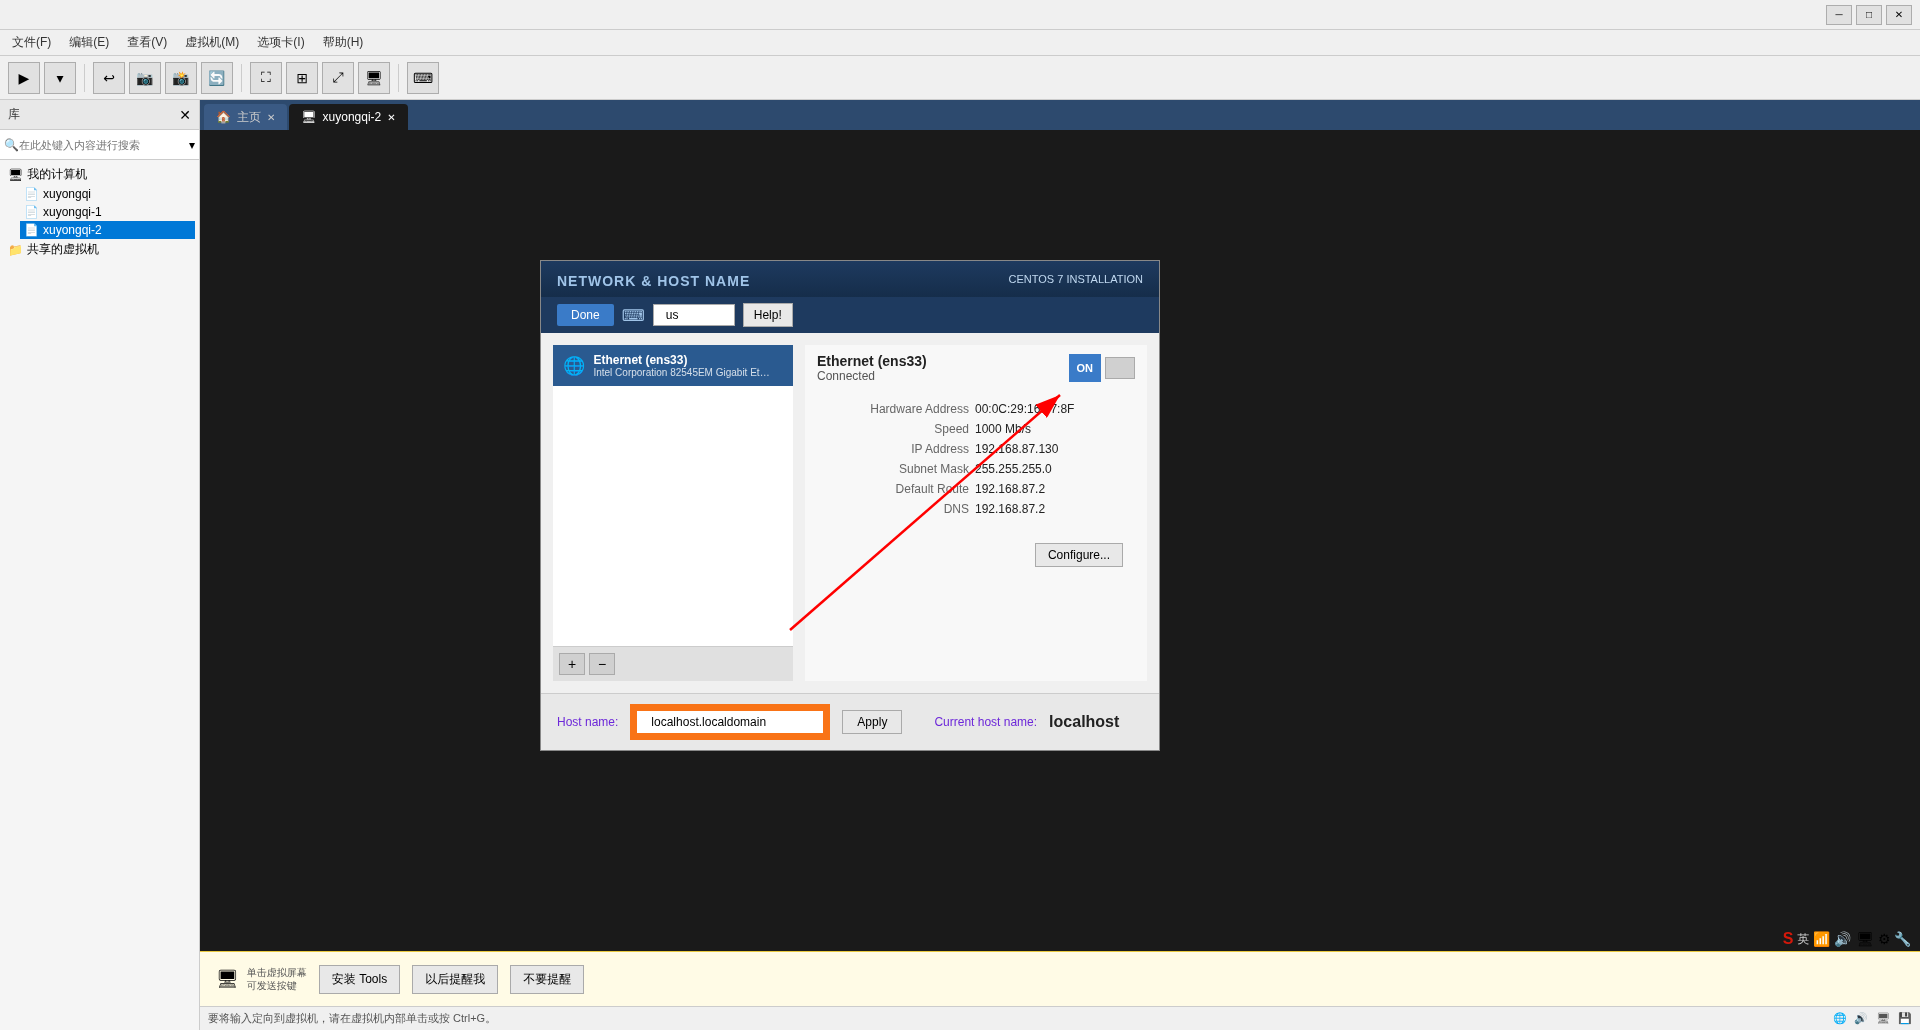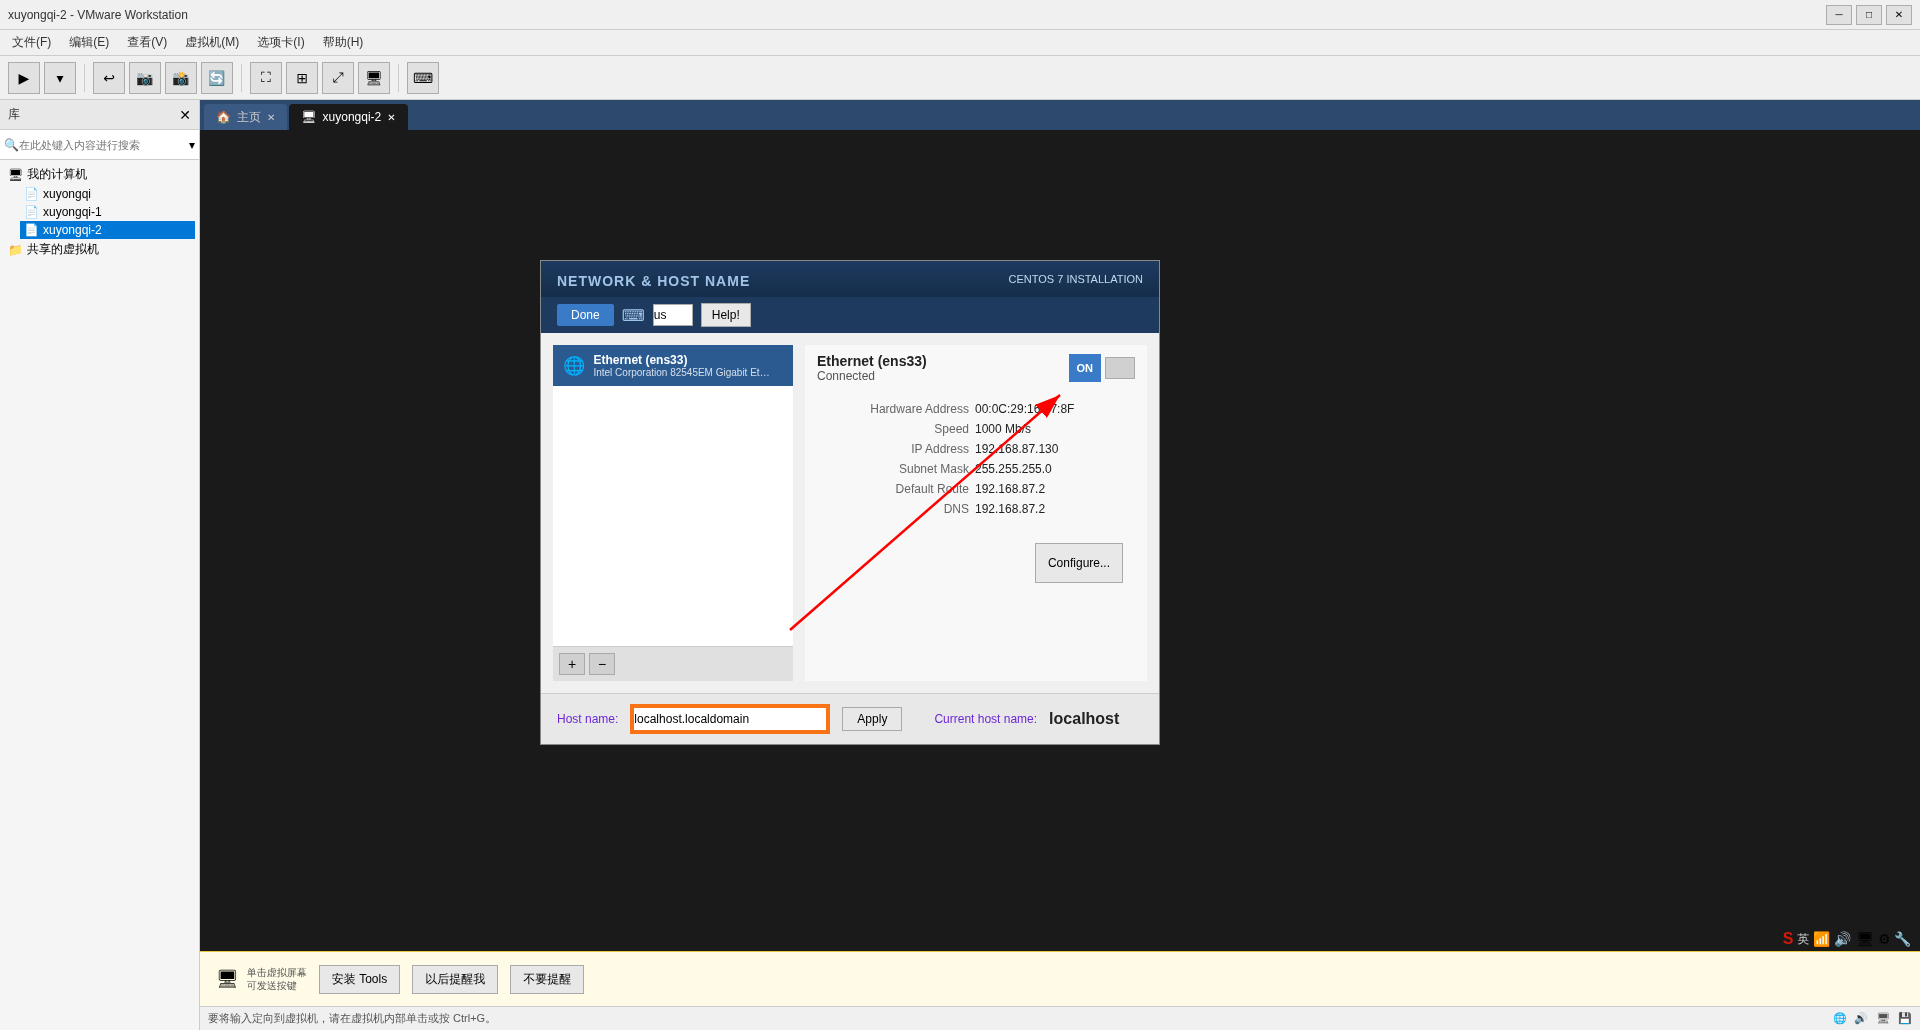--- a/index.html
+++ b/index.html
@@ -147,23 +147,23 @@
     .help-btn {
       background: #e8e8e8;
       border: 1px solid #aaa;
       padding: 4px 10px;
       font-size: 12px;
       cursor: pointer;
     }
     .lang-input {
       background: white;
       border: 1px solid #aaa;
-      padding: 3px 0;
-      font-size: 12px;
-      width: 40px;
+      padding: 3px 12px;
+      font-size: 12px;
+      width: 82px;
     }
 
     .dialog-body {
       display: flex;
       padding: 12px;
       gap: 12px;
       min-height: 360px;
     }
 
     
@@ -235,38 +235,38 @@
     }
     .detail-info { padding: 8px 12px; }
     .detail-row { display: flex; justify-content: flex-end; padding: 3px 0; font-size: 12px; color: #444; }
     .detail-label { color: #666; text-align: right; margin-right: 6px; }
     .detail-value { color: #222; min-width: 160px; }
     .configure-btn {
       float: right;
       margin: 8px 12px;
       background: #e8e8e8;
       border: 1px solid #aaa;
-      padding: 12px 12px;
+      padding: 4px 12px;
       font-size: 12px;
       cursor: pointer;
     }
 
     
     .hostname-area {
       background: #e8e8e8;
       border-top: 1px solid #ccc;
       padding: 10px 16px;
       display: flex;
       align-items: center;
       gap: 12px;
     }
     .hostname-label { font-size: 12px; color: #6d28d9; }
     .hostname-input {
-      border: 4px solid #f97316;
-      padding: 4px 0;
+      border: 7px solid #f97316;
+      padding: 4px 14px;
       font-size: 12px;
       width: 200px;
       background: white;
     }
     .apply-btn {
       background: #e8e8e8;
       border: 1px solid #aaa;
       padding: 4px 14px;
       font-size: 12px;
       cursor: pointer;
@@ -329,21 +329,20 @@
       background: #1a1a1a;
       position: relative;
     }
   </style>
 </head>
 <body>
 
 <div class="full-layout">
 
   <div class="title-bar">
-    <span class="title-bar-text">xuyongqi-2 - VMware Workstation</span>
     <div class="title-bar-controls">
       <button class="title-btn">─</button>
       <button class="title-btn">□</button>
       <button class="title-btn close">✕</button>
     </div>
   </div>
 
   <div class="menu-bar">
     <span class="menu-item">文件(F)</span>
     <span class="menu-item">编辑(E)</span>

